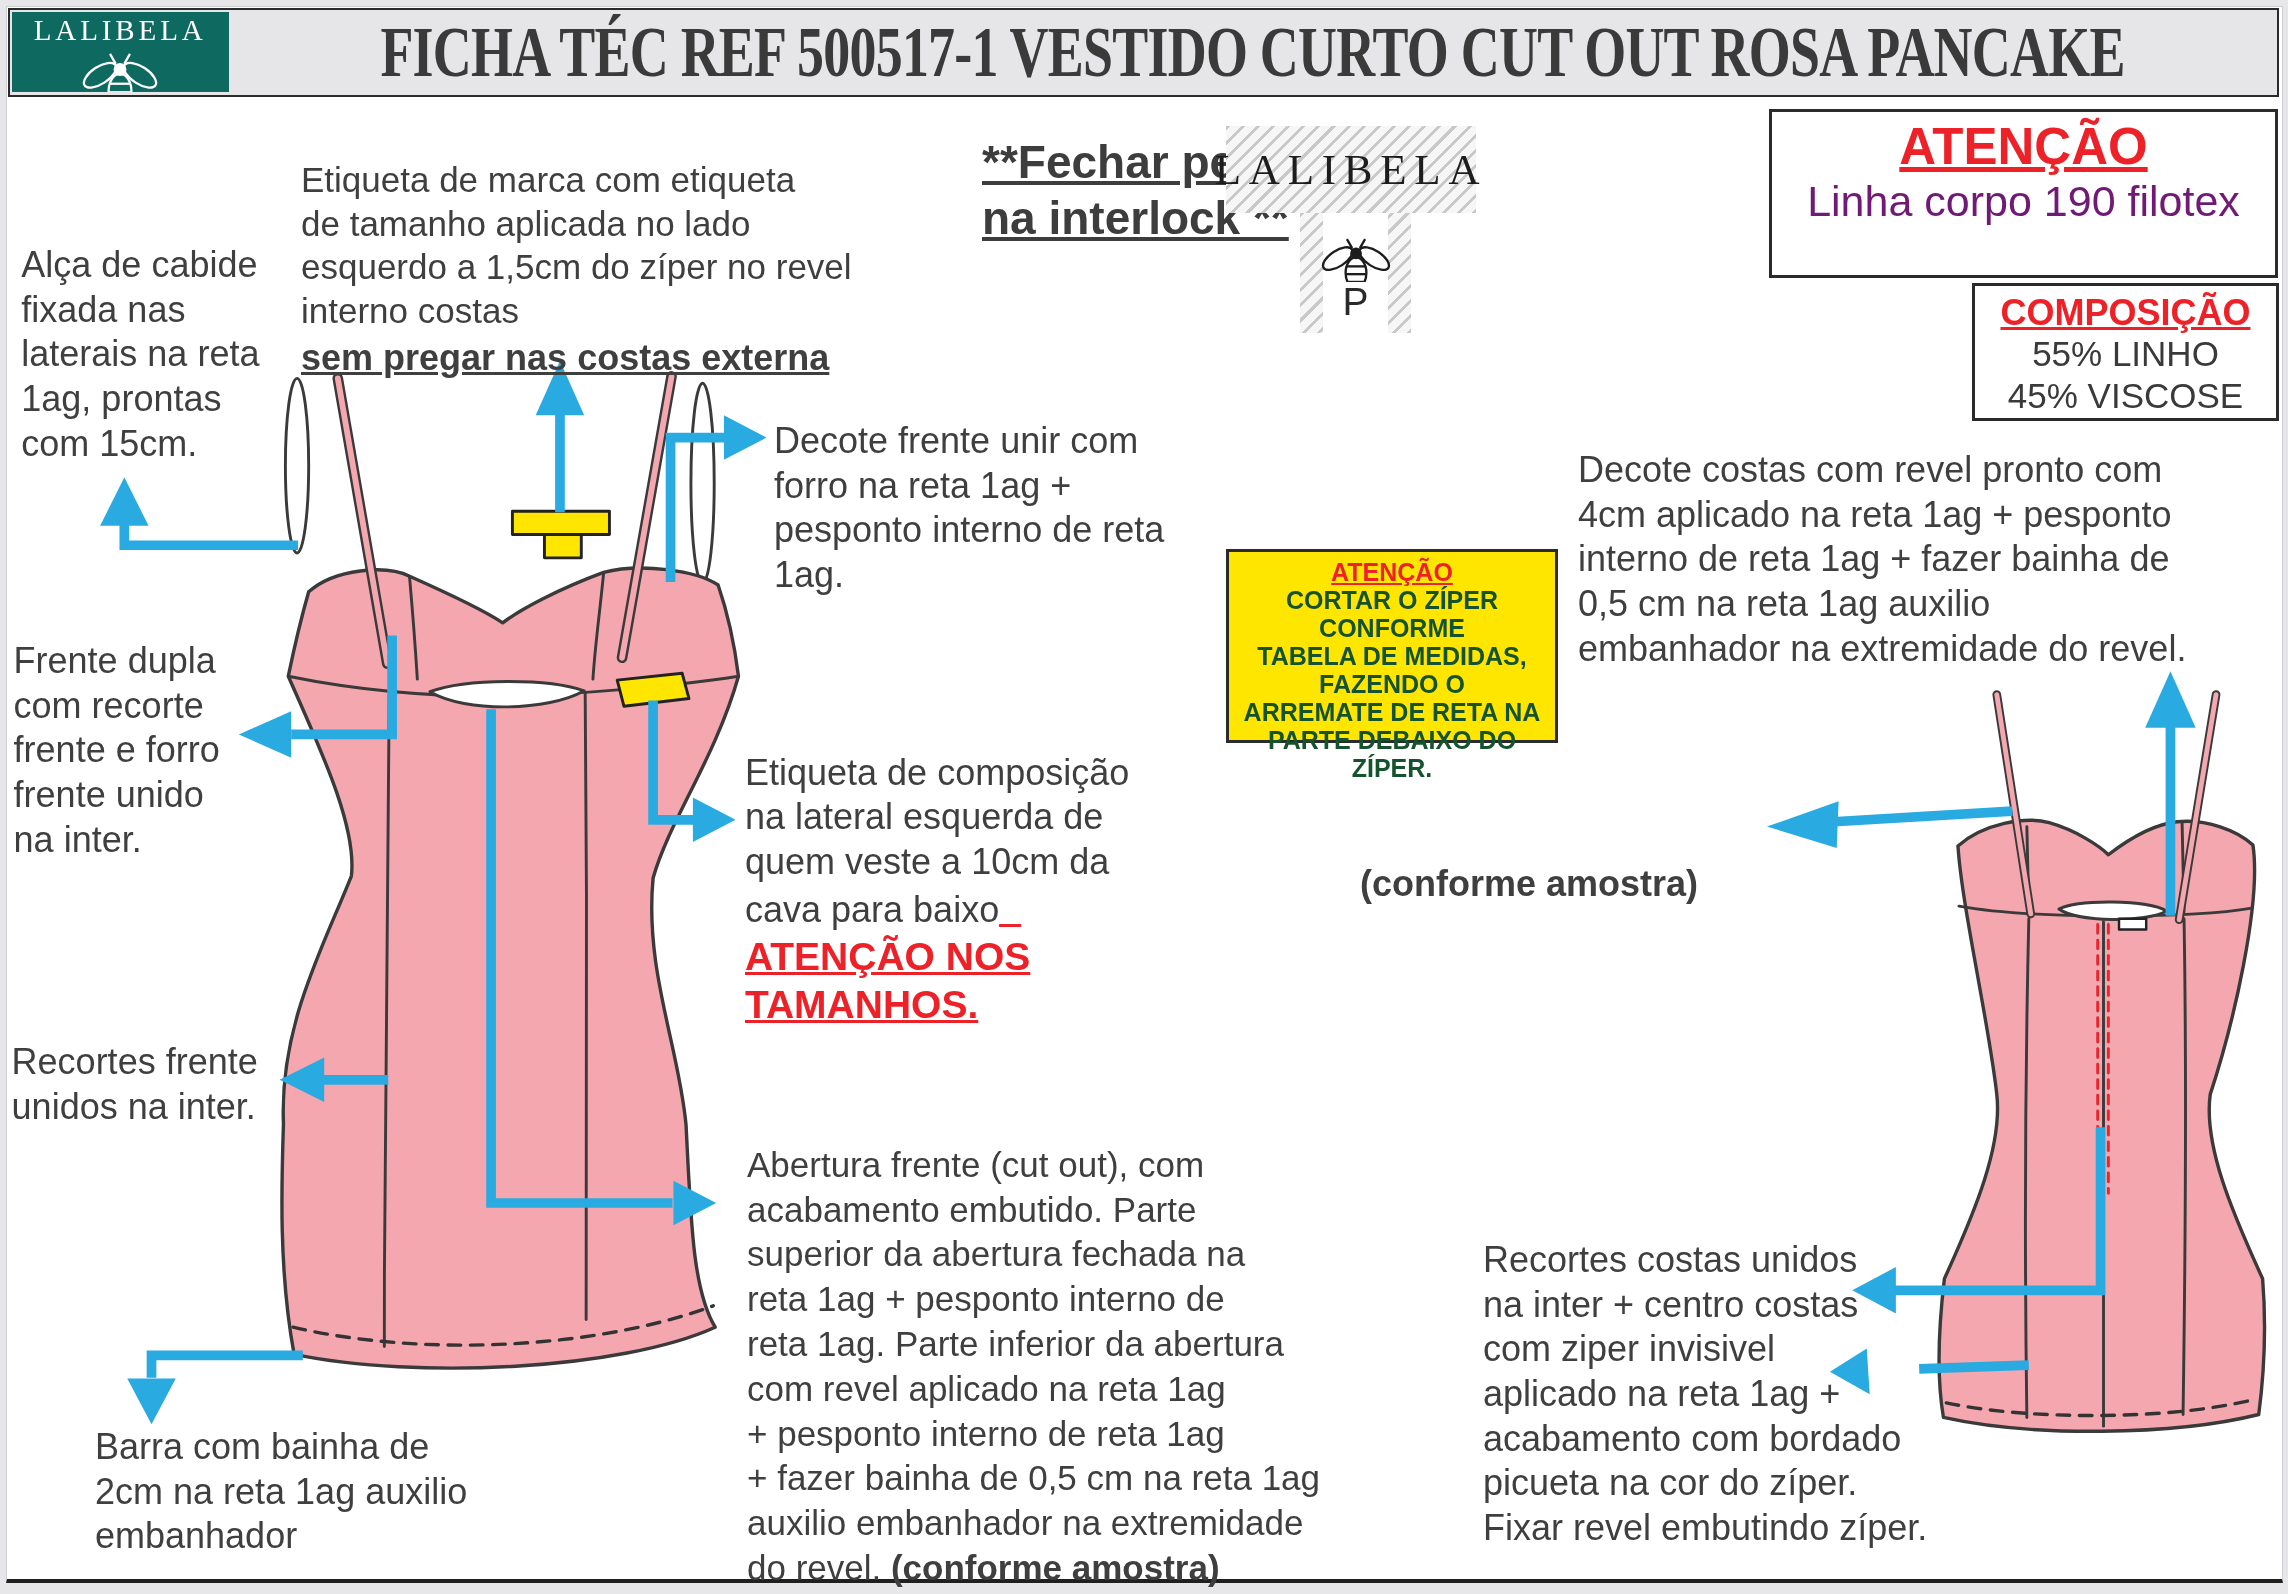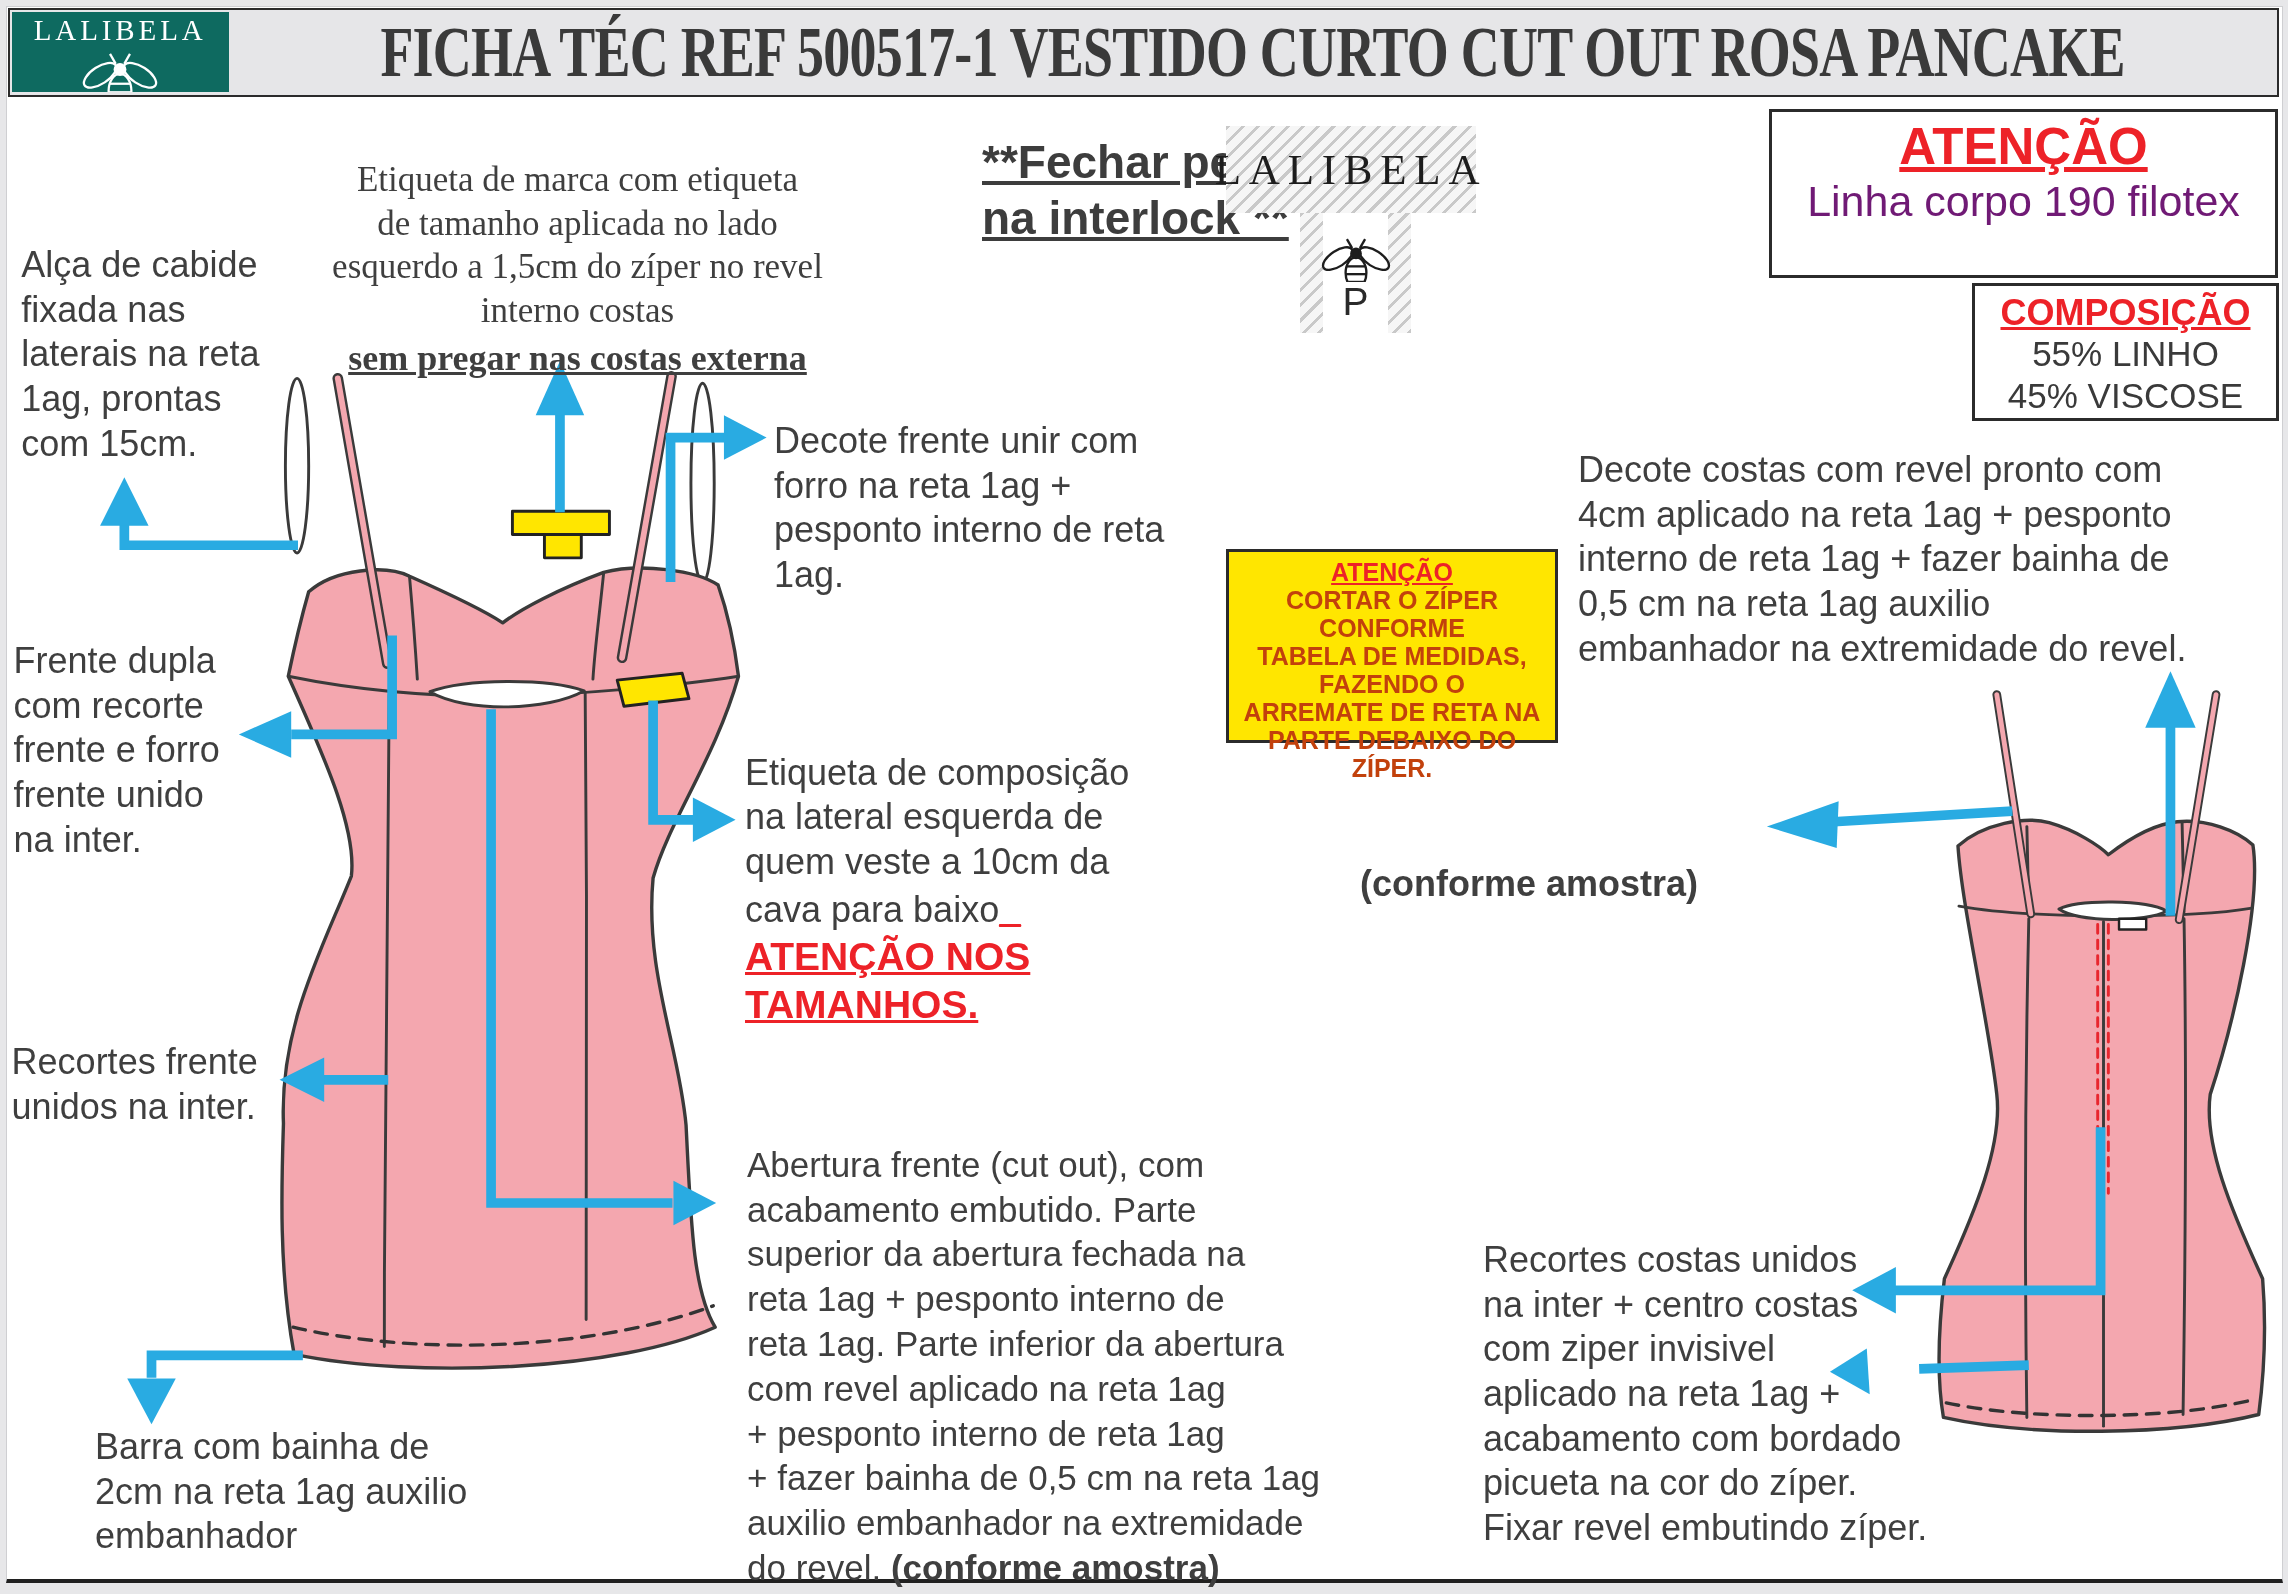--- a/index.html
+++ b/index.html
@@ -10,36 +10,36 @@
   .header{position:absolute;left:7.8px;top:7.8px;width:2271px;height:89px;background:#e6e6e8;
           border:2.9px solid #2b2b2b;box-sizing:border-box;}
   .logo{position:absolute;left:1.9px;top:1.9px;width:217px;height:80px;background:#0e6a60;
         display:flex;flex-direction:column;align-items:center;justify-content:flex-start;}
   .logo .brand{font-family:"Liberation Serif",serif;color:#ffffff;font-size:29px;letter-spacing:3.9px;margin-top:1.9px;}
   .title-wrap{position:absolute;left:225px;right:5.8px;top:0;bottom:0;display:flex;align-items:center;justify-content:center;font-family:Liberation Serif, serif;}
   .title-wrap span{display:inline-block;font-size:71px;font-weight:bold;color:#3a3a3a;white-space:nowrap;
                    transform:scaleX(0.76);transform-origin:center;letter-spacing:-1px;}
   
   .note{position:absolute;color:#3f3f3f;font-size:36px;line-height:1.24;white-space:pre-line;z-index:3;}
-  .center{text-align:center;font-family:Liberation Serif, serif;}
+  .center{}
   .bold-u{font-weight:bold;text-decoration:underline;}
   .warn-inline{color:#ed2228;font-weight:bold;text-decoration:underline;font-size:39px;}
   .b-line{display:block;font-weight:bold;}
   .b-inline{font-weight:bold;margin-left:9.7px;}
   
   .box{position:absolute;background:#ffffff;border:3.9px solid #2b2b2b;box-sizing:border-box;text-align:center;z-index:3;}
   .att-box{left:1769px;top:109px;width:509px;height:169px;padding-top:5.8px;}
   .att-box .t{color:#ed2228;font-weight:bold;font-size:51px;text-decoration:underline;line-height:1.15;}
   .att-box .b{color:#701a75;font-size:43px;line-height:1.2;}
   .comp-box{left:1972px;top:283px;width:307px;height:138px;padding-top:5.8px;}
   .comp-box .t{color:#ed2228;font-weight:bold;font-size:36px;text-decoration:underline;line-height:1.15;}
   .comp-box .b{color:#3a3a3a;font-size:35px;line-height:1.2;white-space:pre-line;}
   .zip-box{left:1226px;top:549px;width:332px;height:194px;background:#ffe600;padding-top:5.8px;}
   .zip-box .t{color:#ed2228;font-weight:bold;font-size:25px;line-height:1.12;text-decoration:underline;}
-  .zip-box .b{color:#c2410c;font-weight:bold;font-size:25px;line-height:1.12;white-space:pre-line;}
+  .zip-box .b{color:#14532d;font-weight:bold;font-size:25px;line-height:1.12;white-space:pre-line;}
   
   .fechar{position:absolute;left:982px;top:134px;font-size:46px;font-weight:bold;color:#3d3d3d;
           text-decoration:underline;line-height:1.22;white-space:pre-line;z-index:3;}
   
   .hatch{background:repeating-linear-gradient(135deg,#c9c9c9 0 2.9px,#f6f6f6 2.9px 10.7px);}
   .label-strip{position:absolute;left:1226px;top:126px;width:250px;height:87px;display:flex;
                align-items:center;justify-content:center;z-index:3;}
   .label-strip span{font-family:"Liberation Serif",serif;font-size:43px;letter-spacing:7.8px;color:#1d1d1d;}
   .label-tag{position:absolute;left:1300px;top:213px;width:111px;height:120px;z-index:3;}
   .label-tag .inner{position:absolute;left:23px;right:23px;top:0;bottom:0;background:#ffffff;

